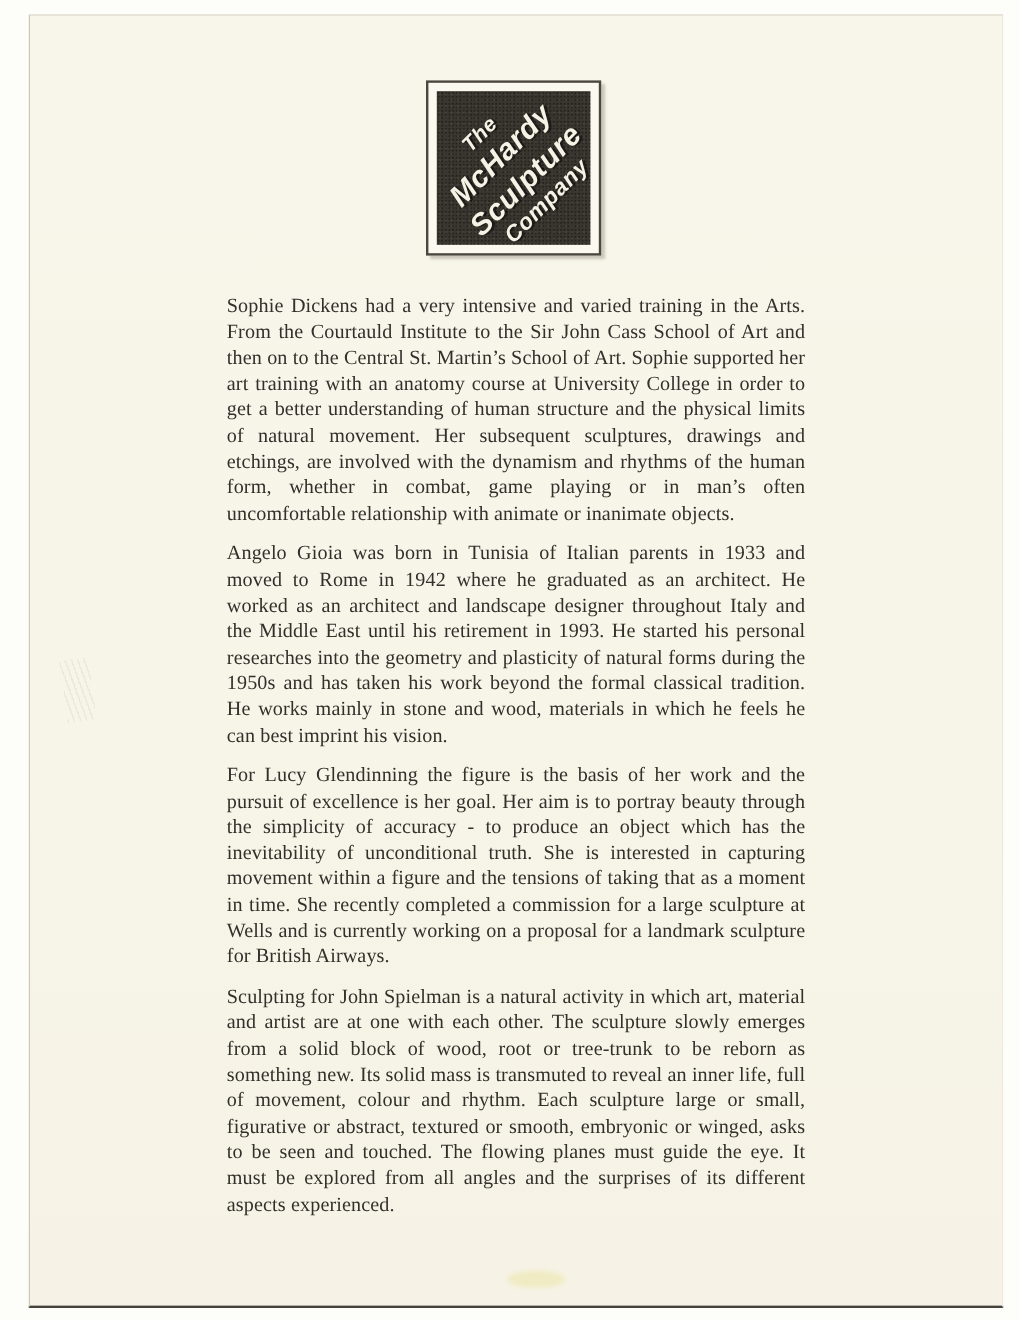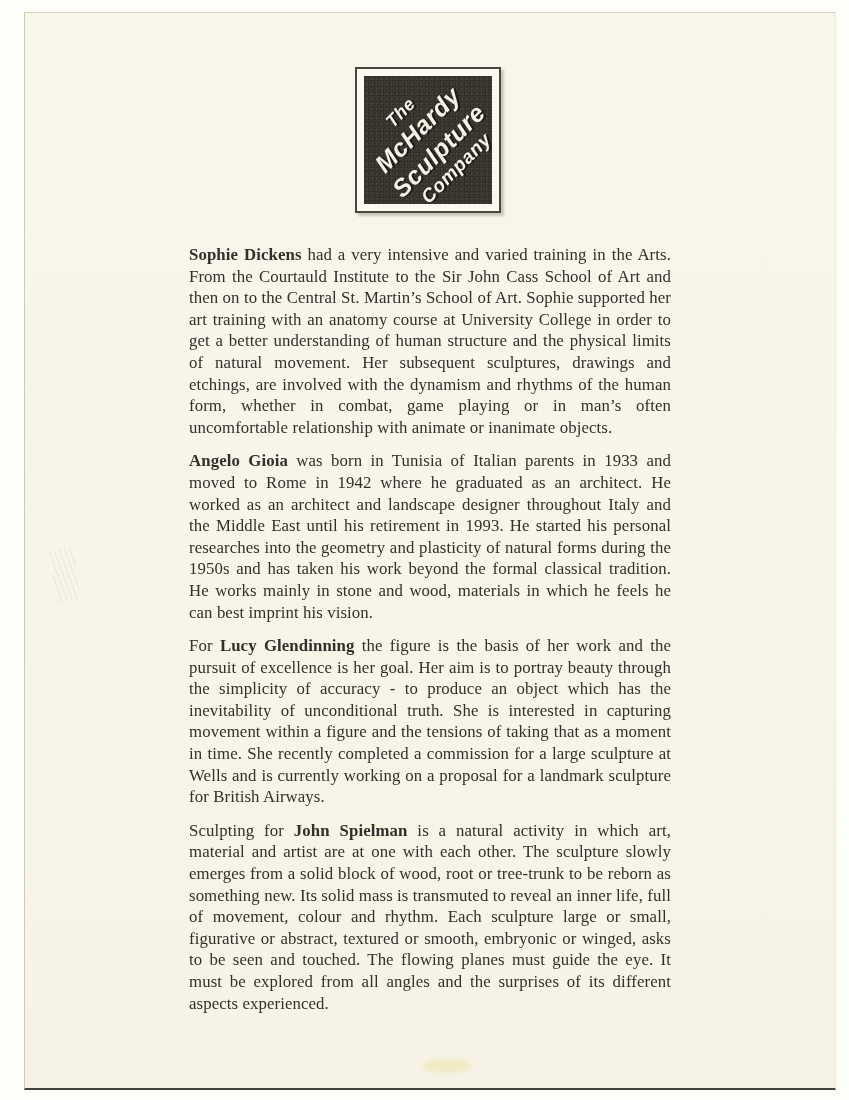--- a/index.html
+++ b/index.html
@@ -84,21 +84,21 @@
     color: #32302b;
     font-size: 16.8px;
     line-height: 21.6px;
     text-align: justify;
     letter-spacing: 0.1px;
   }
   .content p {
     margin: 0 0 12px 0;
   }
   .content .bold {
-    font-weight: bold;
+    font-weight: normal;
   }
   
   .smudge {
     position: absolute;
     left: 28px;
     top: 536px;
     width: 24px;
     height: 52px;
     background: repeating-linear-gradient(78deg,
       rgba(125,118,100,0.20) 0 1px, transparent 1px 5px);

